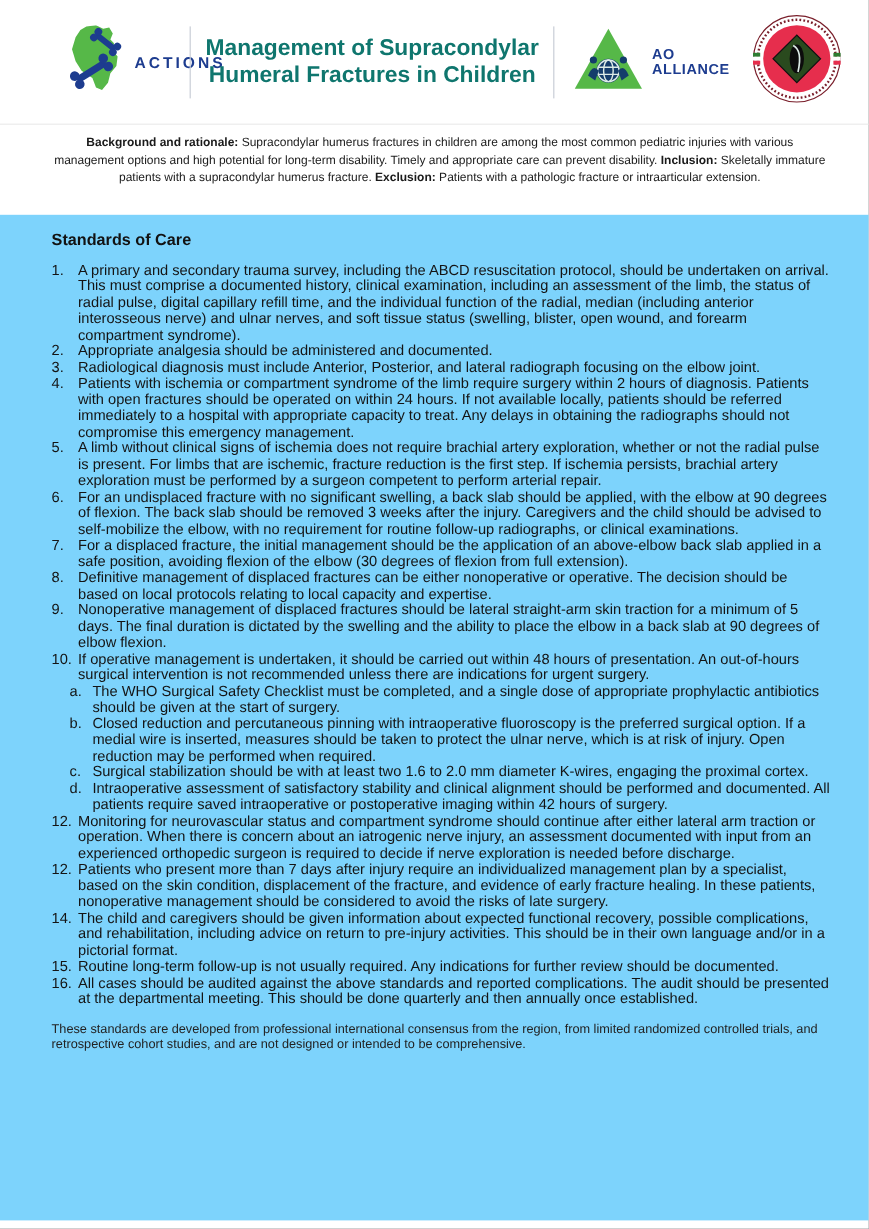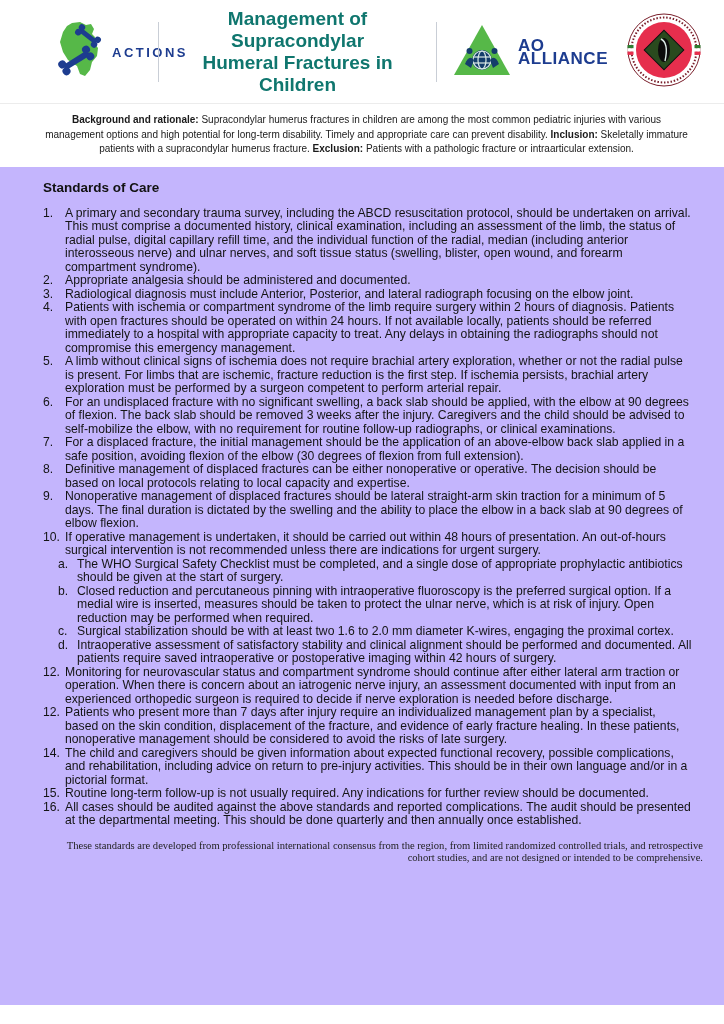--- a/index.html
+++ b/index.html
@@ -18,50 +18,50 @@
   .actions-logo{display:flex;flex-direction:row;align-items:center;width:108px;flex:0 0 auto;}
   .actions-logo .logo-label{
     font-size:13px;font-weight:bold;letter-spacing:2.5px;color:#1d3c8f;margin-top:1px;
   }
   .vdivider{width:1px;height:60px;background:#c9ced6;flex:0 0 auto;}
   .title-wrap{flex:1 1 auto;text-align:center;padding:0 8px;}
   .doc-title{
     font-size:19px;line-height:22px;font-weight:bold;color:#0f766e;margin:0;
   }
   .ao-logo{display:flex;align-items:center;gap:7px;padding:0 10px 0 16px;flex:0 0 auto;}
-  .ao-text{font-size:17px;line-height:13px;font-weight:bold;color:#1d3c8f;letter-spacing:.5px;}
+  .ao-text{font-size:12px;line-height:13px;font-weight:bold;color:#1d3c8f;letter-spacing:.5px;}
   .emblem{flex:0 0 auto;margin-left:8px;}
   
   .background-section{
     padding:9px 34px 0 43px;
     font-size:10px;line-height:14.6px;color:#1a1a1a;text-align:center;
   }
   .background-section .b{font-weight:bold;}
   
   .standards-section{
-    margin-top:10px;
-    background:#c4b5fd;
+    margin-top:22px;
+    background:#7dd3fc;
     height:838px;box-sizing:border-box;
     padding:13px 30px 0 43px;
   }
   .standards-heading{
     font-size:13.5px;font-weight:bold;color:#121212;margin:0 0 12px 0;
   }
   .std-list{list-style:none;margin:0;padding:0;font-size:12.2px;line-height:13.5px;color:#141414;}
   .std-item{display:flex;align-items:flex-start;}
   .std-item .num{flex:0 0 22px;}
   .std-item .txt{flex:1 1 auto;padding-right:2px;}
   .sub-list{list-style:none;margin:0;padding:0 0 0 15px;}
   .sub-item{display:flex;align-items:flex-start;}
   .sub-item .num{flex:0 0 19px;}
   .sub-item .txt{flex:1 1 auto;}
   
   .footer-note{
-    margin:12px auto 0 auto;width:660px;text-align:right;
-    font-size:10.6px;line-height:12.5px;color:#222222;font-family:Liberation Serif, serif;
+    margin:12px auto 0 auto;width:660px;text-align:left;
+    font-size:10.6px;line-height:12.5px;color:#222222;
   }
 </style>
 </head>
 <body>
 
 <div class="page">
 
   <div class="header">
 
     <div class="actions-logo">

